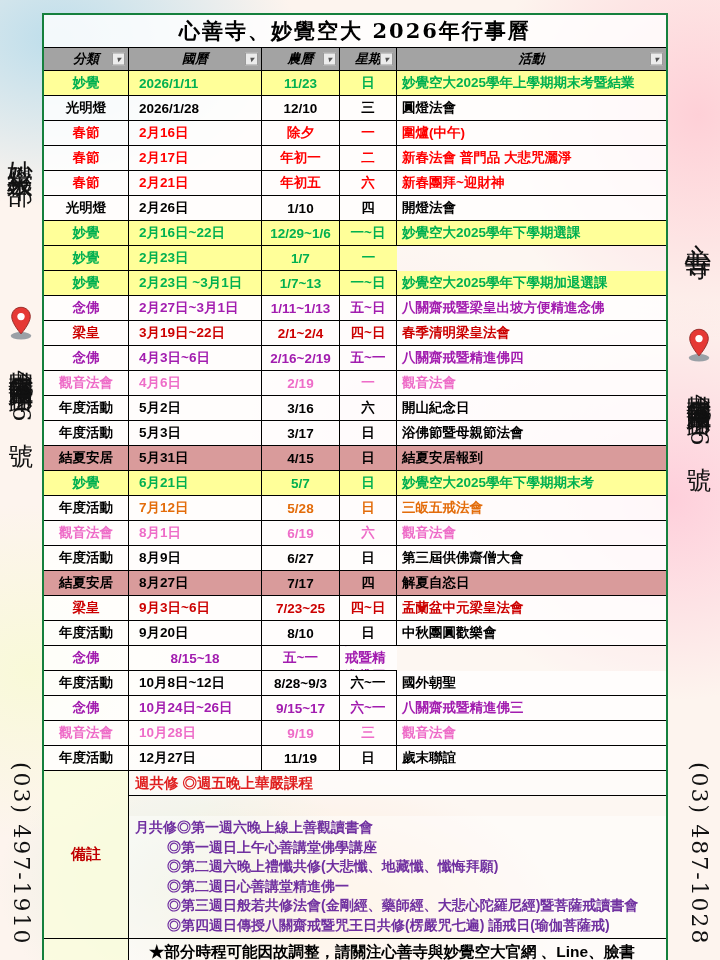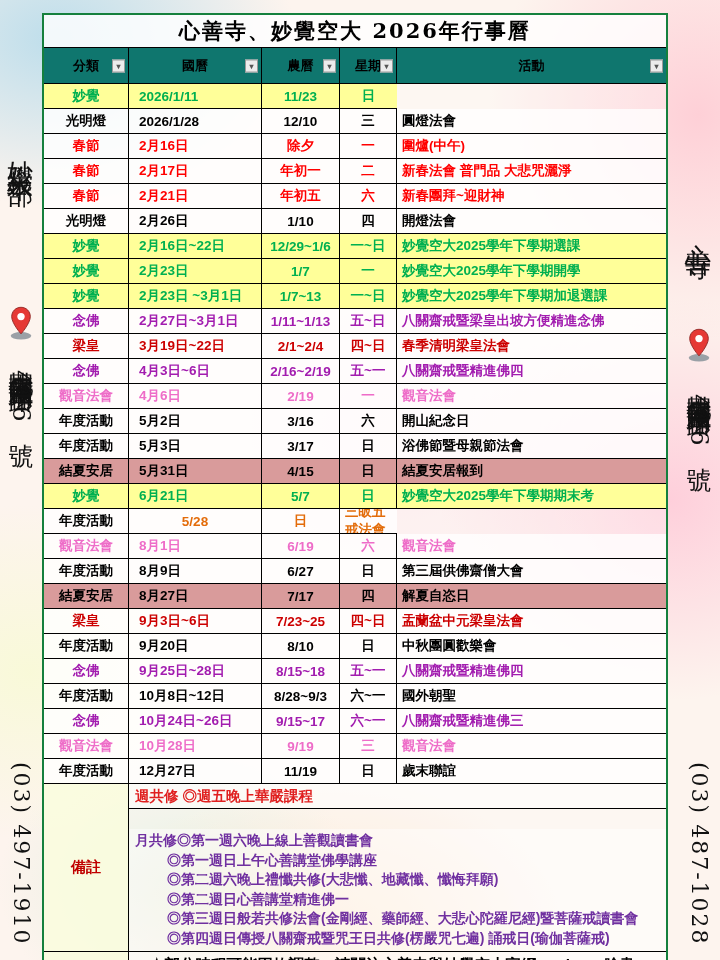--- a/index.html
+++ b/index.html
@@ -42,22 +42,22 @@
     display:flex; align-items:center; justify-content:center;
     font-family:"DejaVu Serif", serif; font-weight:bold; font-size:21px;
     letter-spacing:2px; color:#000; background:rgba(255,255,255,.75);
   }
   .grid-row{ display:grid; grid-template-columns:85px 133px 78px 57px 1fr; }
   .cell{ border-right:1px solid #000; border-bottom:1px solid #000;
          display:flex; align-items:center; overflow:hidden; }
   .grid-row .cell:last-child{ border-right:none; }
 
   .header-row .cell{
-    height:36px; background:#0f766e; font-weight:bold; font-size:13px;
-    color:#000; justify-content:center; position:relative;
+    height:23px; background:#a3a3a3; font-weight:bold; font-size:13px;
+    color:#000; justify-content:center; position:relative;font-style:italic;
   }
   .filter-btn{
     position:absolute; right:3px; top:50%; transform:translateY(-50%);
     width:13px; height:13px; background:#ececec; border:1px solid #9a9a9a;
     font-size:8px; line-height:11px; text-align:center; color:#555; cursor:pointer;
   }
 
   .data-row .cell{ height:25px; font-size:13.5px; font-weight:bold;
     background:rgba(255,255,255,.78); color:#000; }
   .c-cat  { justify-content:center; }
@@ -156,20 +156,21 @@
           <span class="filter-btn">▾</span>
         </div>
       </div>
 
     <div id="rows">
         <div class="grid-row data-row row-miaojue">
           <div class="cell c-cat">妙覺</div>
           <div class="cell c-greg">2026/1/11</div>
           <div class="cell c-lunar">11/23</div>
           <div class="cell c-week">日</div>
+          <div class="cell c-act">妙覺空大2025學年上學期期末考暨結業</div>
         </div>
         <div class="grid-row data-row row-plain">
           <div class="cell c-cat">光明燈</div>
           <div class="cell c-greg">2026/1/28</div>
           <div class="cell c-lunar">12/10</div>
           <div class="cell c-week">三</div>
           <div class="cell c-act">圓燈法會</div>
         </div>
         <div class="grid-row data-row row-spring">
           <div class="cell c-cat">春節</div>
@@ -204,21 +205,20 @@
           <div class="cell c-greg">2月16日~22日</div>
           <div class="cell c-lunar">12/29~1/6</div>
           <div class="cell c-week">一~日</div>
           <div class="cell c-act">妙覺空大2025學年下學期選課</div>
         </div>
         <div class="grid-row data-row row-miaojue">
           <div class="cell c-cat">妙覺</div>
           <div class="cell c-greg">2月23日</div>
           <div class="cell c-lunar">1/7</div>
           <div class="cell c-week">一</div>
-          <div class="cell c-act">妙覺空大2025學年下學期開學</div>
         </div>
         <div class="grid-row data-row row-miaojue">
           <div class="cell c-cat">妙覺</div>
           <div class="cell c-greg">2月23日 ~3月1日</div>
           <div class="cell c-lunar">1/7~13</div>
           <div class="cell c-week">一~日</div>
           <div class="cell c-act">妙覺空大2025學年下學期加退選課</div>
         </div>
         <div class="grid-row data-row row-nianfo">
           <div class="cell c-cat">念佛</div>
@@ -271,20 +271,21 @@
         </div>
         <div class="grid-row data-row row-miaojue">
           <div class="cell c-cat">妙覺</div>
           <div class="cell c-greg">6月21日</div>
           <div class="cell c-lunar">5/7</div>
           <div class="cell c-week">日</div>
           <div class="cell c-act">妙覺空大2025學年下學期期末考</div>
         </div>
         <div class="grid-row data-row row-orange">
           <div class="cell c-cat">年度活動</div>
+          <div class="cell c-greg">7月12日</div>
           <div class="cell c-lunar">5/28</div>
           <div class="cell c-week">日</div>
           <div class="cell c-act">三皈五戒法會</div>
         </div>
         <div class="grid-row data-row row-guanyin">
           <div class="cell c-cat">觀音法會</div>
           <div class="cell c-greg">8月1日</div>
           <div class="cell c-lunar">6/19</div>
           <div class="cell c-week">六</div>
           <div class="cell c-act">觀音法會</div>
@@ -312,21 +313,20 @@
         </div>
         <div class="grid-row data-row row-plain">
           <div class="cell c-cat">年度活動</div>
           <div class="cell c-greg">9月20日</div>
           <div class="cell c-lunar">8/10</div>
           <div class="cell c-week">日</div>
           <div class="cell c-act">中秋團圓歡樂會</div>
         </div>
         <div class="grid-row data-row row-nianfo">
           <div class="cell c-cat">念佛</div>
-          <div class="cell c-greg">9月25日~28日</div>
           <div class="cell c-lunar">8/15~18</div>
           <div class="cell c-week">五~一</div>
           <div class="cell c-act">八關齋戒暨精進佛四</div>
         </div>
         <div class="grid-row data-row row-plain">
           <div class="cell c-cat">年度活動</div>
           <div class="cell c-greg">10月8日~12日</div>
           <div class="cell c-lunar">8/28~9/3</div>
           <div class="cell c-week">六~一</div>
           <div class="cell c-act">國外朝聖</div>

